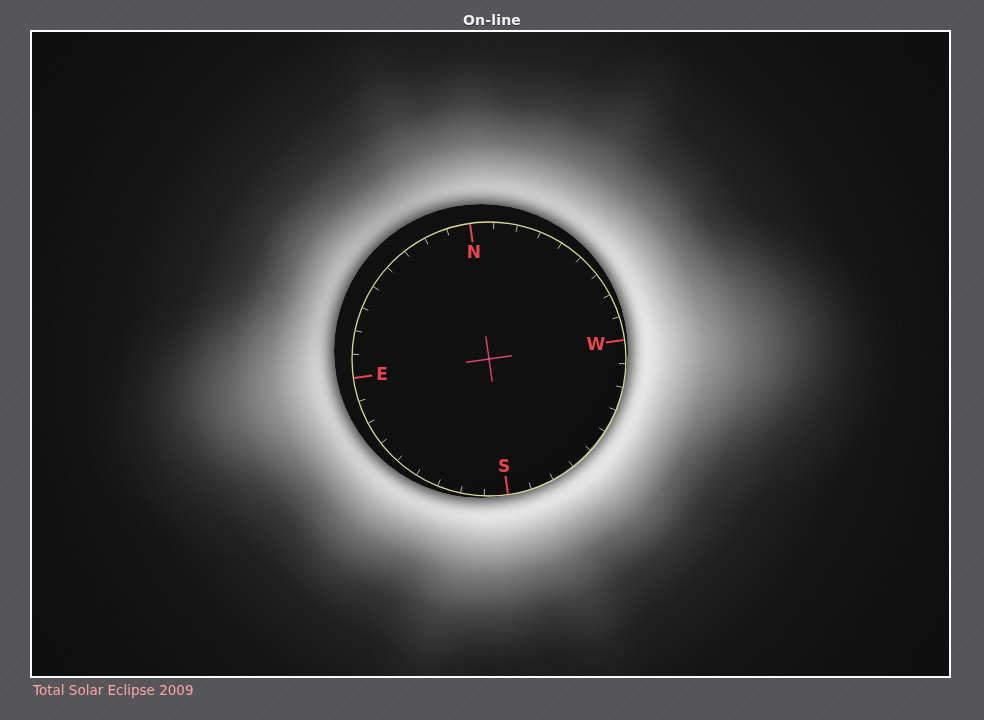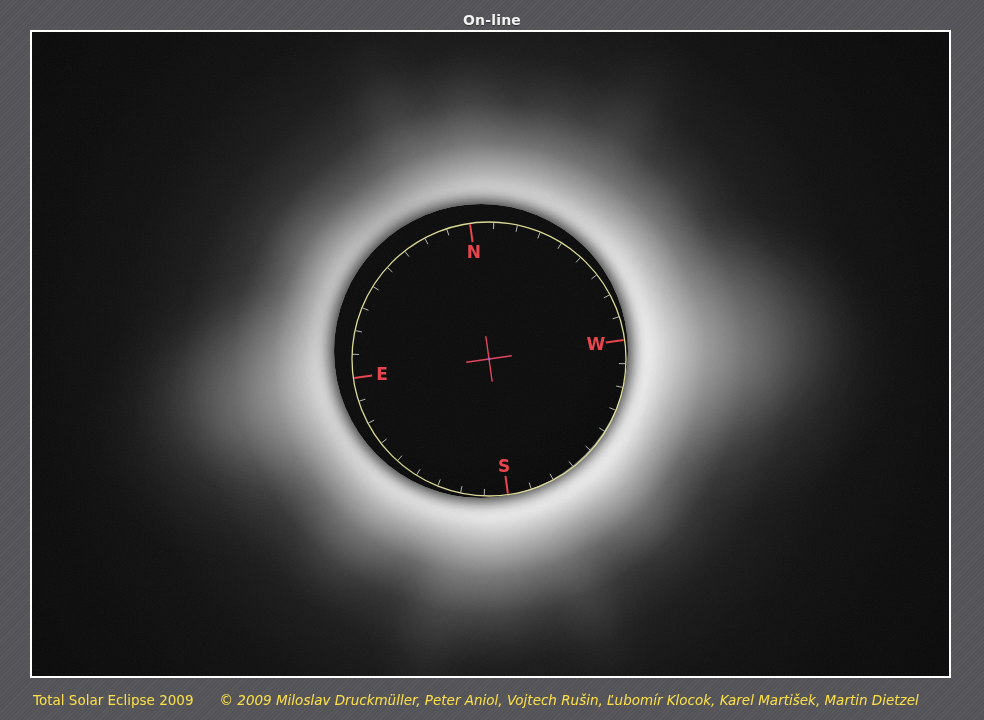--- a/index.html
+++ b/index.html
@@ -45,23 +45,23 @@
     background:radial-gradient(circle at 44% 42%, #0c0c0c 0 55%, #060606 100%);
     box-shadow:0 0 16px 4px rgba(2,2,2,0.85);
   }
   svg.overlay{position:absolute;left:0;top:0;pointer-events:none;}
   .cardinal-label{
     font-family:"DejaVu Sans","Liberation Sans",sans-serif;
     font-weight:bold;font-size:17px;
   }
   svg.grain{position:absolute;left:0;top:0;pointer-events:none;opacity:0.35;}
   .statusbar{
-    position:absolute;left:33px;bottom:0;height:40px;right:20px;
+    position:absolute;left:33px;bottom:10px;height:40px;right:20px;
     display:flex;align-items:center;
-    color:#fde047;font-size:13.5px;white-space:nowrap;text-align:center;
+    color:#fca5a5;font-size:13.5px;white-space:nowrap;text-align:center;
   }
   .statusbar .credit{font-style:italic;margin-left:26px;}
 </style>
 </head>
 <body>
 
 <div class="page">
 
   <div class="titlebar">
     <span>On-line</span>
@@ -147,16 +147,15 @@
         <feComponentTransfer>
             <feFuncA type="linear" slope="0.16" intercept="0"></feFuncA>
           </feComponentTransfer>
       </filter>
       <rect width="917" height="644" filter="url(#grainF)"></rect>
     </svg>
   </div>
 
   <div class="statusbar">
     <span>Total Solar Eclipse 2009</span>
-    <span class="credit">© 2009 Miloslav Druckmüller, Peter Aniol, Vojtech Rušin, Ľubomír Klocok, Karel Martišek, Martin Dietzel</span>
   </div>
 
 </div>
 
 </body></html>

